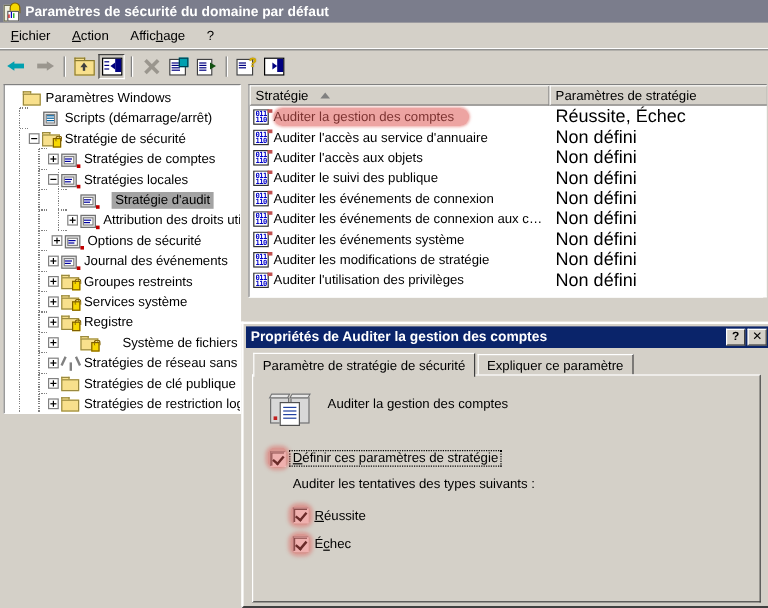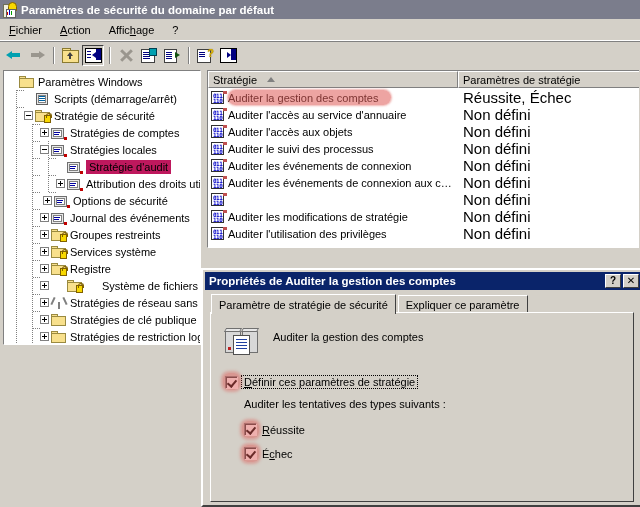--- a/index.html
+++ b/index.html
@@ -107,21 +107,21 @@
   .tree-pane{
     position:absolute;left:3px;top:70px;width:198px;height:275px;
     background:#ffffff;overflow:hidden;
     border:1px solid #808080;border-right-color:#ffffff;border-bottom-color:#ffffff;
     box-sizing:border-box;
   }
   .tree-inner{position:absolute;left:0;top:0;padding-top:2px;}
 
   .tnode{position:relative;height:17px;display:flex;align-items:center;white-space:nowrap;}
   .tnode .lbl{font-size:11px;color:#000;margin-left:3px;}
-  .tnode.sel .lbl{background:#be185d;padding:1px 3px;margin-left:3px;}
+  .tnode.sel .lbl{background:#a3a3a3;padding:1px 3px;margin-left:10px;}
 
   .tbox{position:relative;width:9px;height:9px;background:#fff;border:1px solid #808080;
         margin-right:2px;flex:0 0 auto;box-sizing:border-box;}
   .tbox:before{content:"";position:absolute;left:1px;top:3px;width:5px;height:1px;background:#000;}
   .tbox.plus:after{content:"";position:absolute;left:3px;top:1px;width:1px;height:5px;background:#000;}
   .tspace{width:9px;margin-right:2px;flex:0 0 auto;}
 
   
   .ic{position:relative;width:16px;height:14px;flex:0 0 auto;}
   .folder .bd{position:absolute;left:0;top:3px;width:15px;height:10px;background:#f8e08c;border:1px solid #9a8a40;box-sizing:border-box;}
@@ -568,21 +568,21 @@
           <div class="c2">Non défini</div>
         </div>
         <div class="lrow">
           <div class="c1">
             <div class="binico">
               <div class="pg"></div>
               <div class="d" style="left:2px;top:2px">011</div>
               <div class="d" style="left:2px;top:7px">110</div>
               <div class="fold"></div>
             </div>
-            <span class="nm">Auditer le suivi des processus</span>
+            <span class="nm">Auditer le suivi des publique</span>
           </div>
           <div class="c2">Non défini</div>
         </div>
         <div class="lrow">
           <div class="c1">
             <div class="binico">
               <div class="pg"></div>
               <div class="d" style="left:2px;top:2px">011</div>
               <div class="d" style="left:2px;top:7px">110</div>
               <div class="fold"></div>
@@ -604,20 +604,21 @@
           <div class="c2">Non défini</div>
         </div>
         <div class="lrow">
           <div class="c1">
             <div class="binico">
               <div class="pg"></div>
               <div class="d" style="left:2px;top:2px">011</div>
               <div class="d" style="left:2px;top:7px">110</div>
               <div class="fold"></div>
             </div>
+            <span class="nm">Auditer les événements système</span>
           </div>
           <div class="c2">Non défini</div>
         </div>
         <div class="lrow">
           <div class="c1">
             <div class="binico">
               <div class="pg"></div>
               <div class="d" style="left:2px;top:2px">011</div>
               <div class="d" style="left:2px;top:7px">110</div>
               <div class="fold"></div>

